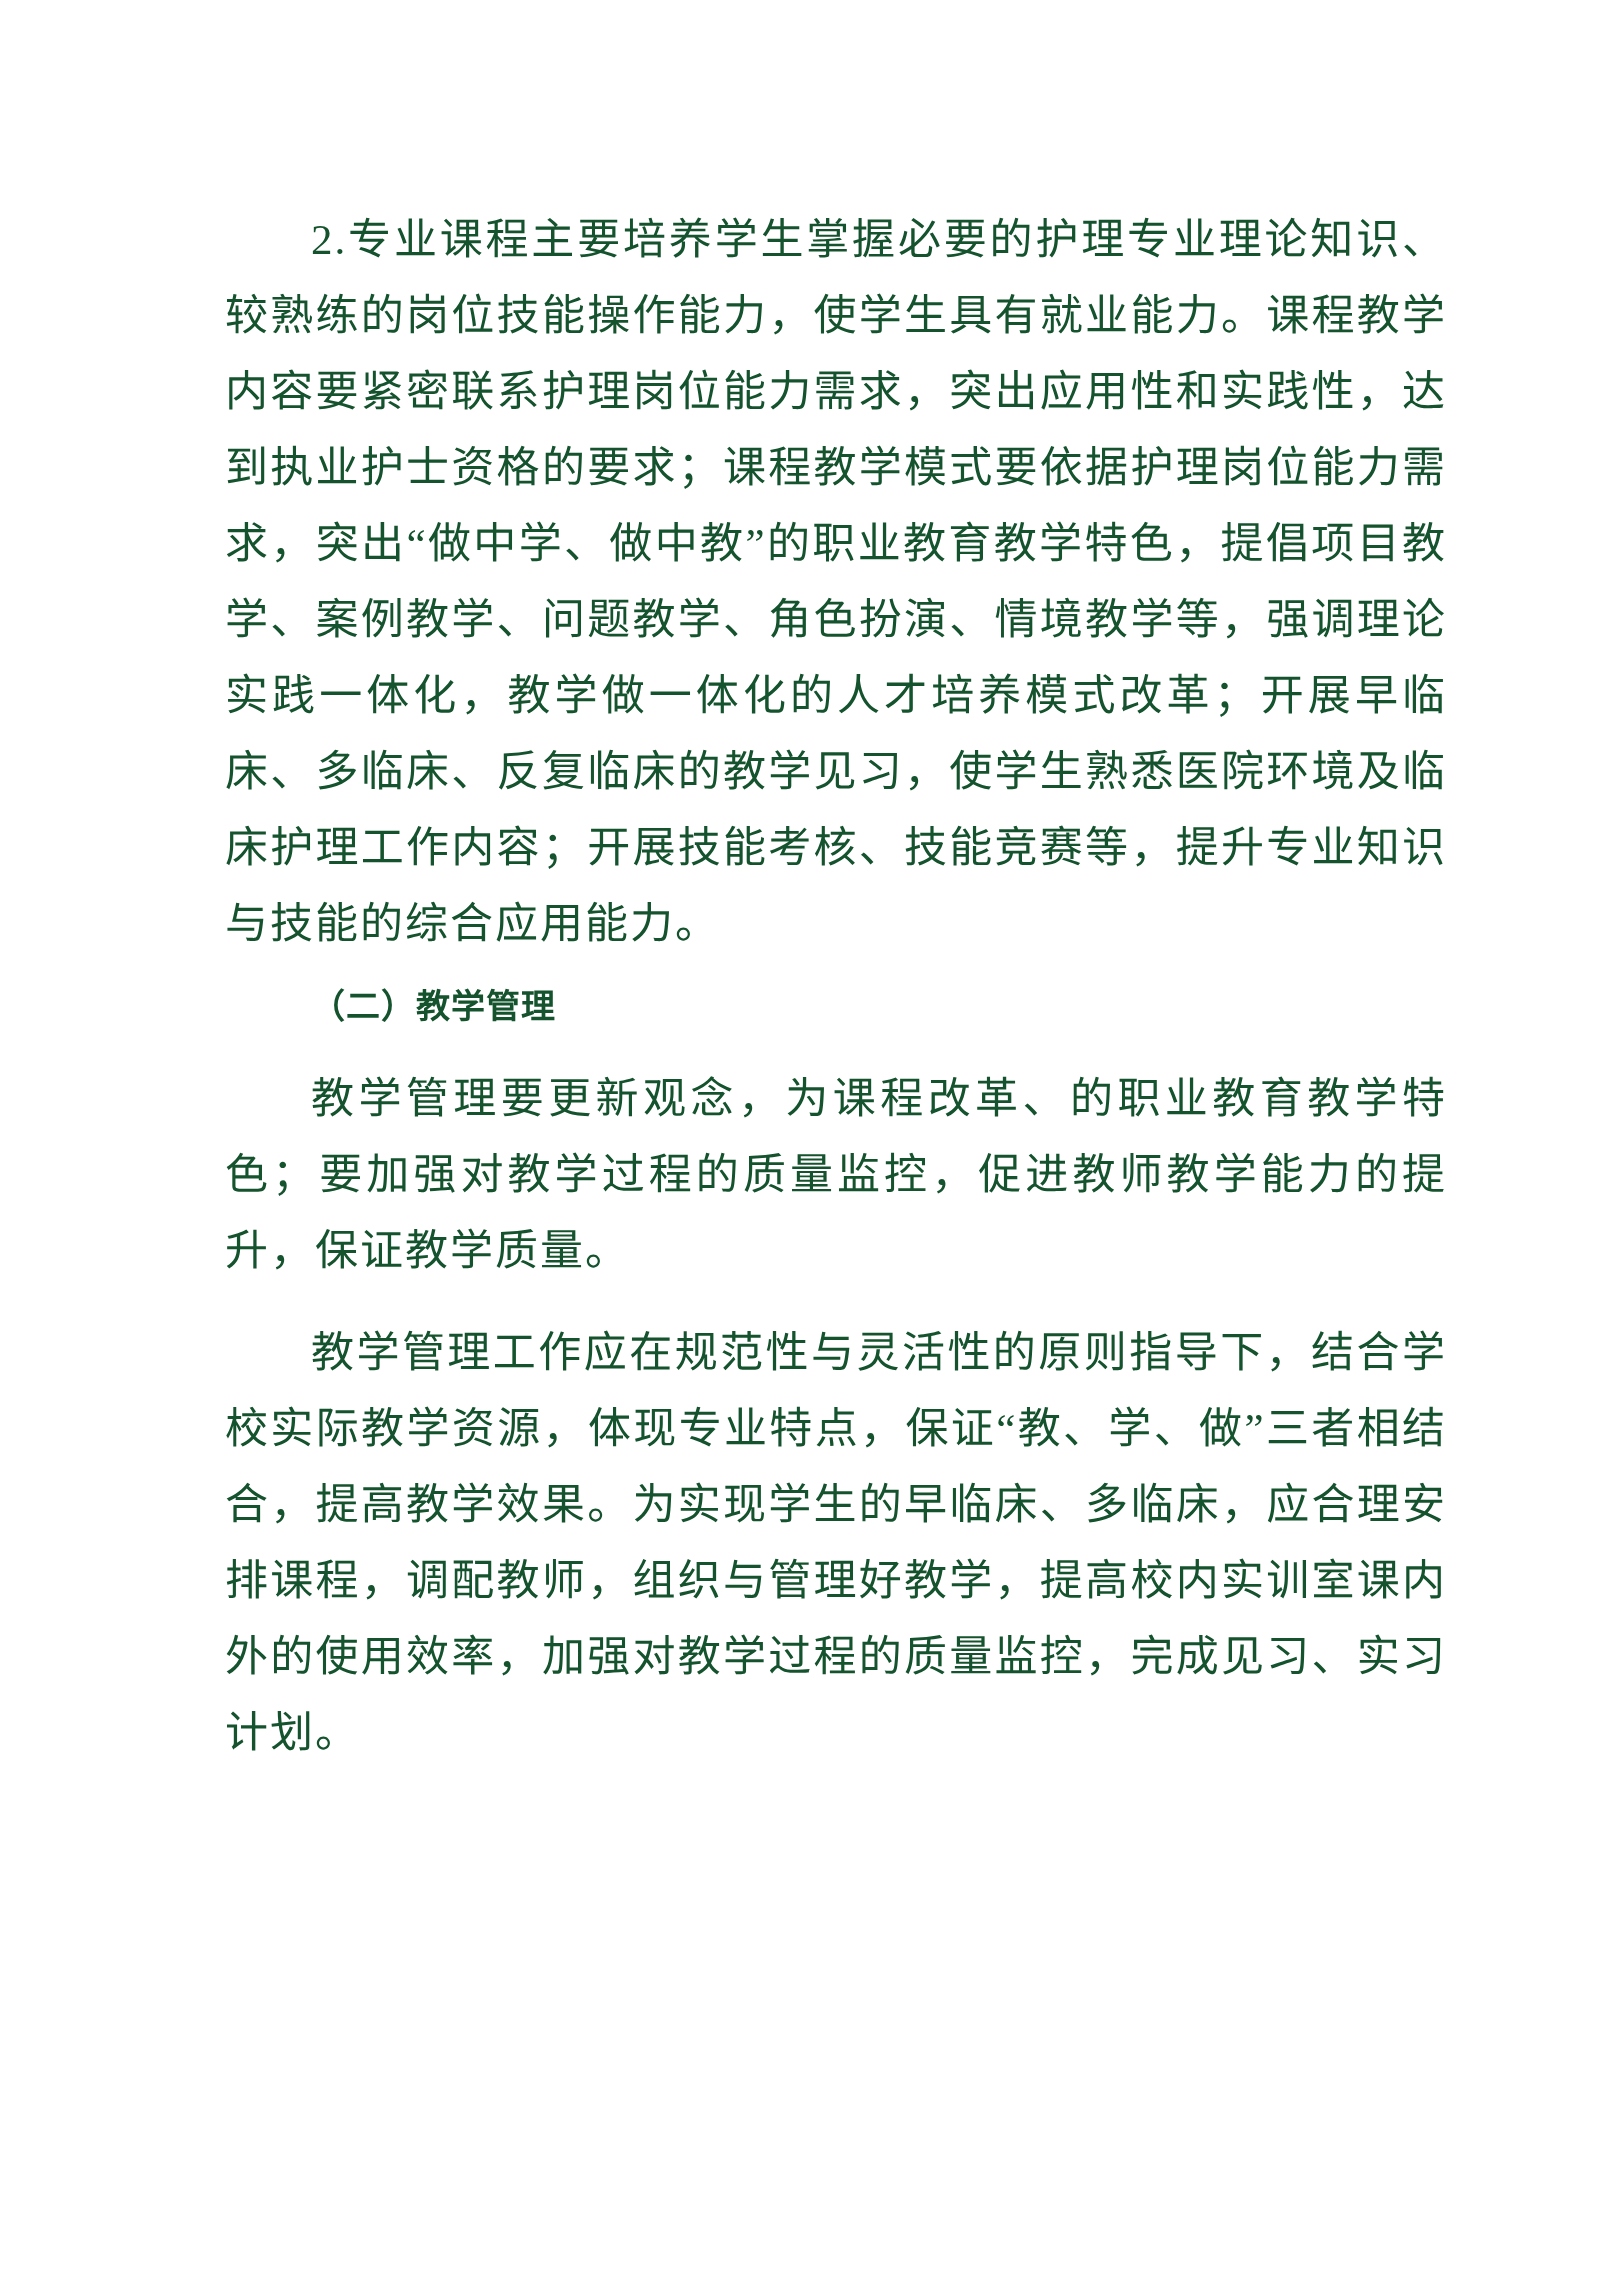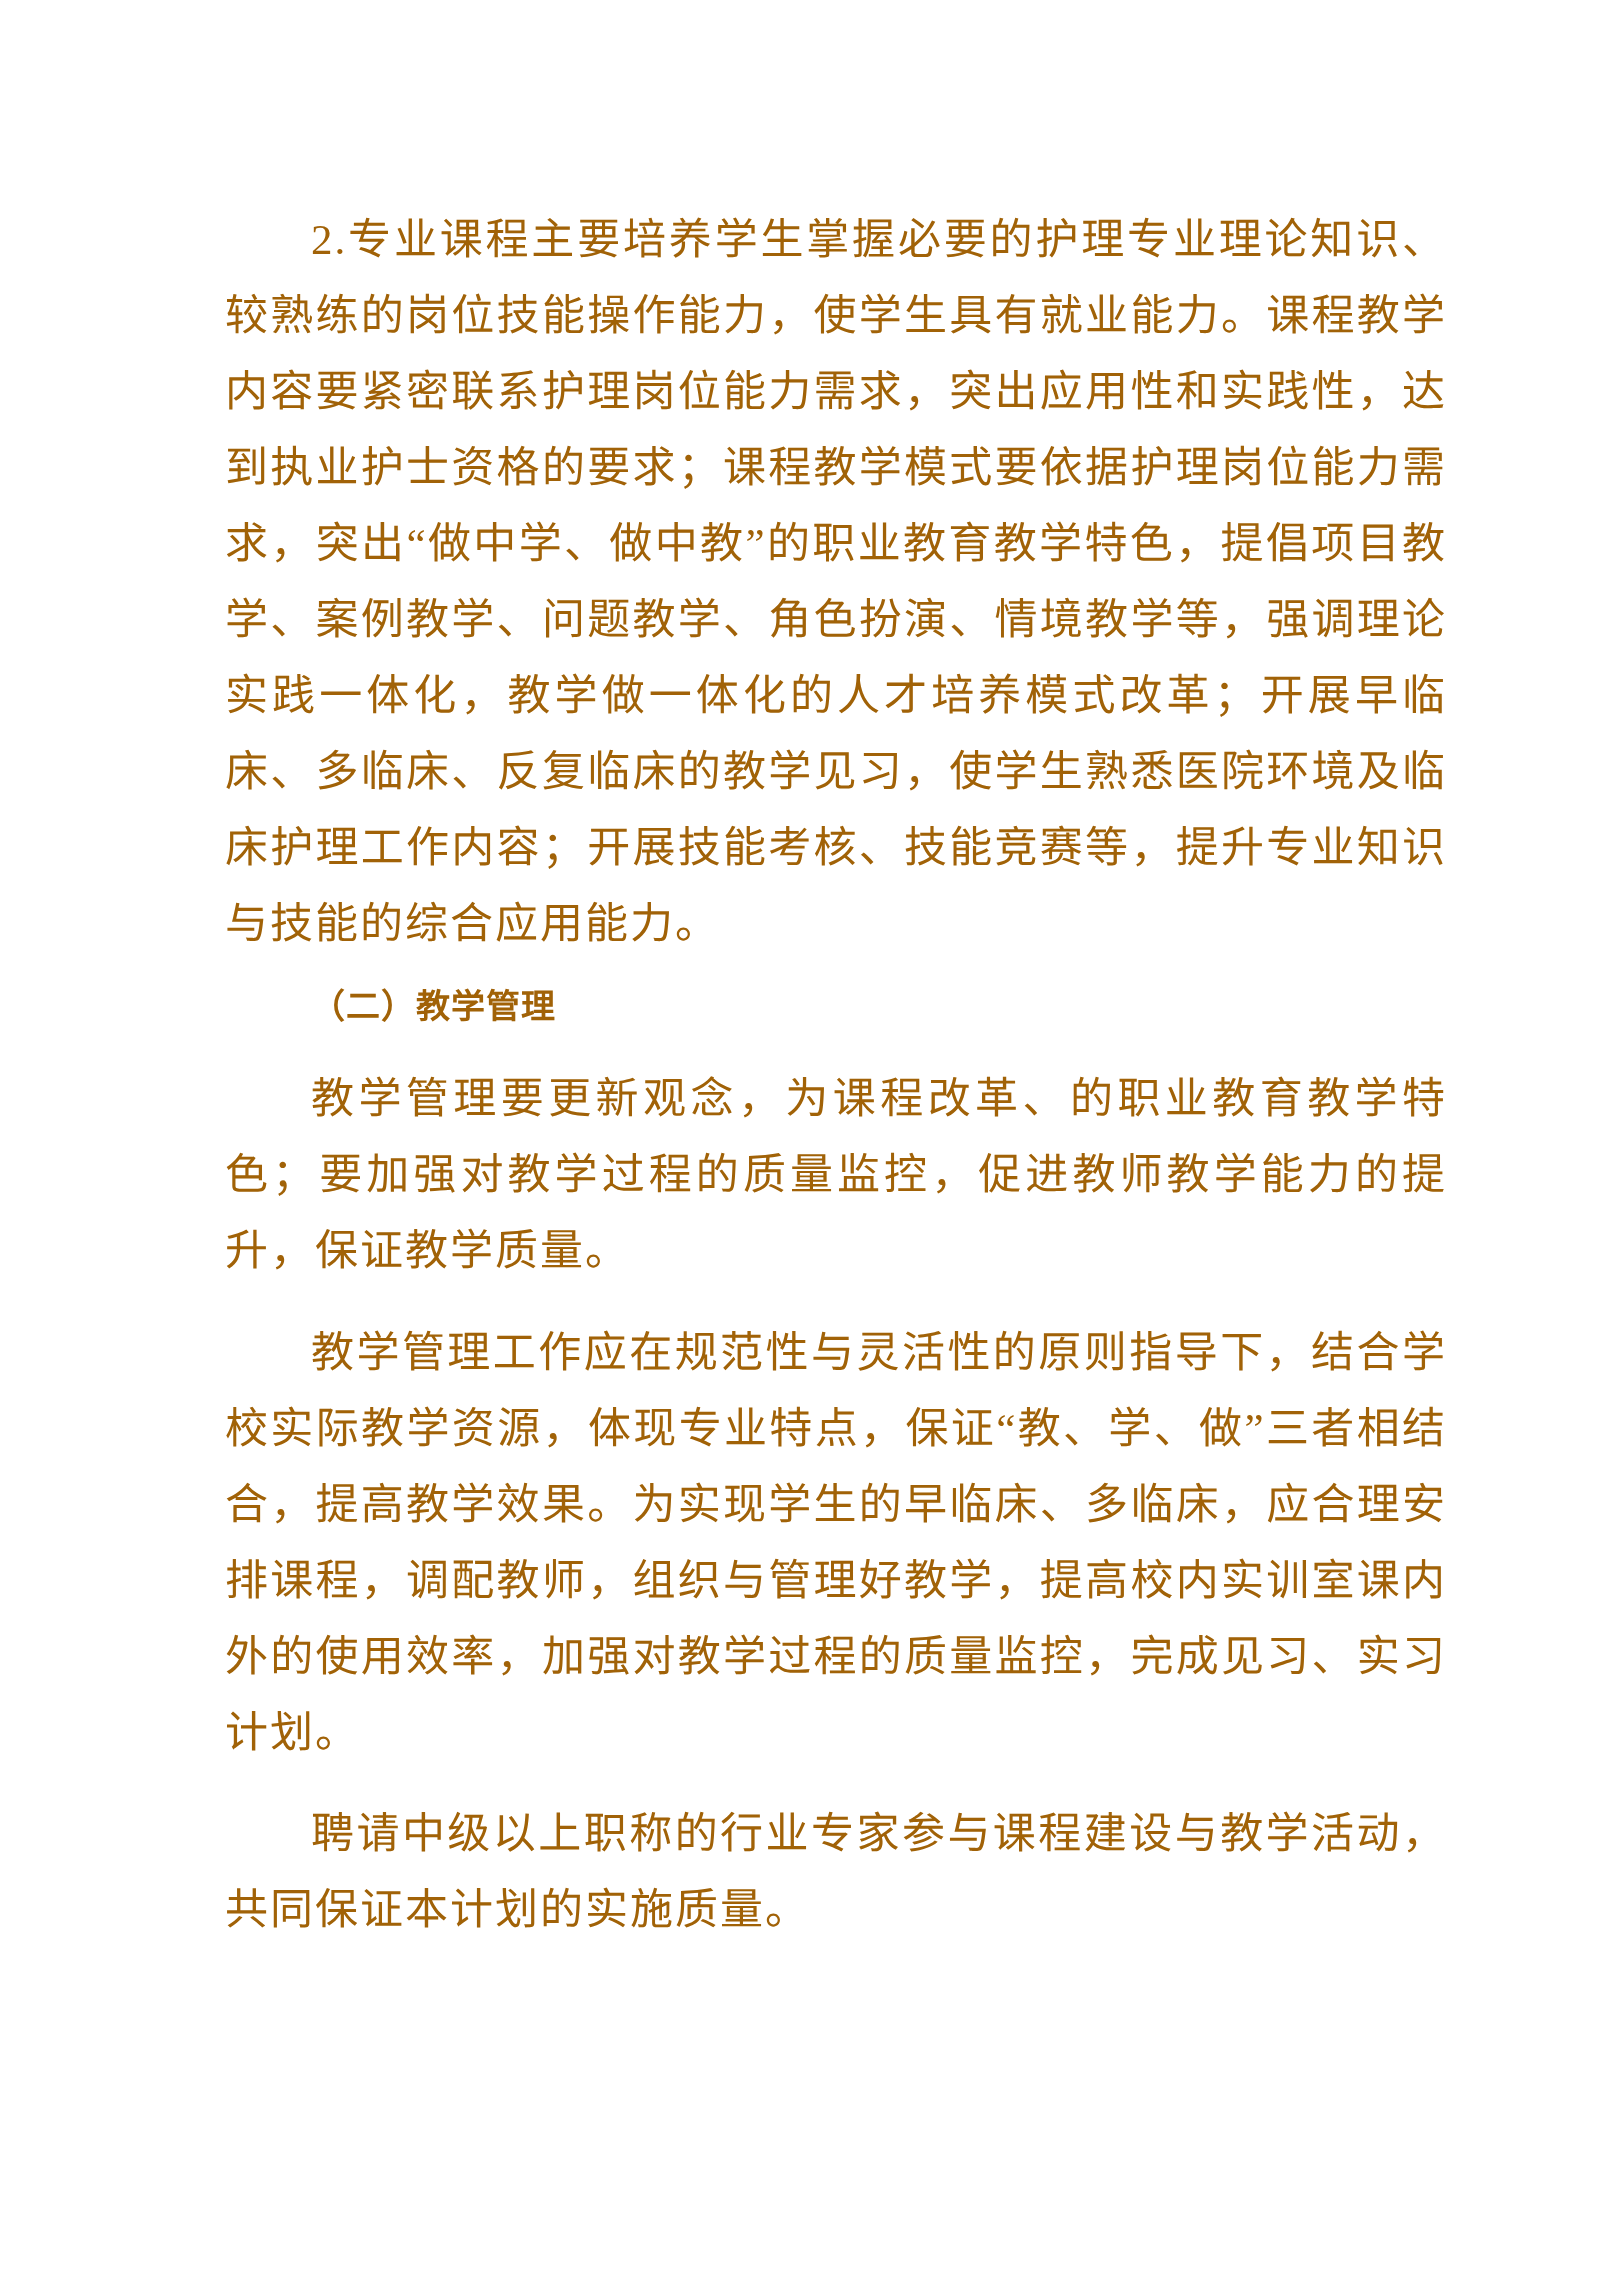--- a/index.html
+++ b/index.html
@@ -8,21 +8,21 @@
     background: #ffffff;
   }
   .page {
     position: relative;
     width: 1621px;
     height: 2293px;
     margin: 0 auto;
     background: #ffffff;
     box-sizing: border-box;
     padding: 202px 174px 0 225px;
-    color: #a16207;
+    color: #14532d;
     overflow: hidden;
   }
   .body-para {
     margin: 25.5px 0 0 0;
     font-family: "Liberation Serif", "DejaVu Serif", serif;
     font-size: 43px;
     line-height: 76px;
     letter-spacing: 2px;
     text-align: justify;
     text-justify: inter-character;
@@ -47,16 +47,15 @@
 
 <div class="page">
   <p class="body-para first">2.专业课程主要培养学生掌握必要的护理专业理论知识、较熟练的岗位技能操作能力，使学生具有就业能力。课程教学内容要紧密联系护理岗位能力需求，突出应用性和实践性，达到执业护士资格的要求；课程教学模式要依据护理岗位能力需求，突出“做中学、做中教”的职业教育教学特色，提倡项目教学、案例教学、问题教学、角色扮演、情境教学等，强调理论实践一体化，教学做一体化的人才培养模式改革；开展早临床、多临床、反复临床的教学见习，使学生熟悉医院环境及临床护理工作内容；开展技能考核、技能竞赛等，提升专业知识与技能的综合应用能力。</p>
 
   <h3 class="section-heading">（二）教学管理</h3>
 
   <p class="body-para">教学管理要更新观念，为课程改革、的职业教育教学特色；要加强对教学过程的质量监控，促进教师教学能力的提升，保证教学质量。</p>
 
   <p class="body-para">教学管理工作应在规范性与灵活性的原则指导下，结合学校实际教学资源，体现专业特点，保证“教、学、做”三者相结合，提高教学效果。为实现学生的早临床、多临床，应合理安排课程，调配教师，组织与管理好教学，提高校内实训室课内外的使用效率，加强对教学过程的质量监控，完成见习、实习计划。</p>
 
-  <p class="body-para">聘请中级以上职称的行业专家参与课程建设与教学活动，共同保证本计划的实施质量。</p>
 
 </div>
 
 
 </body></html>

